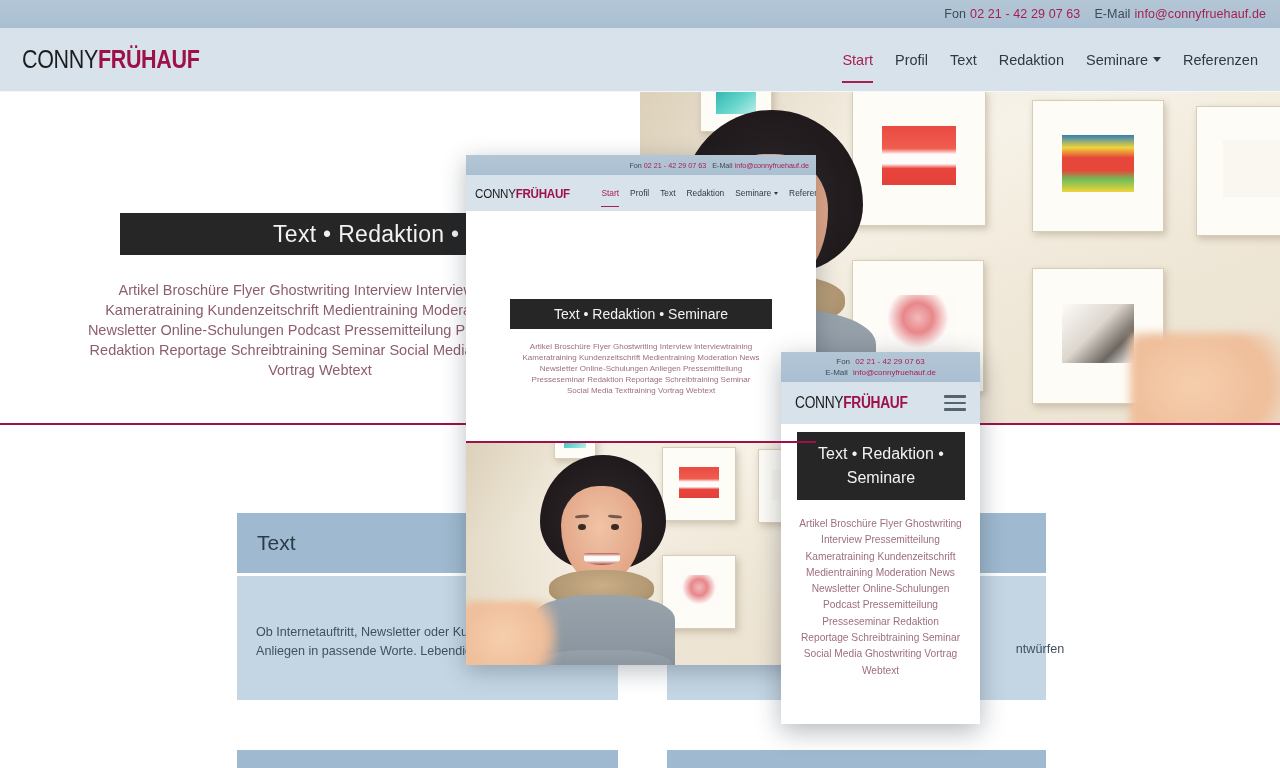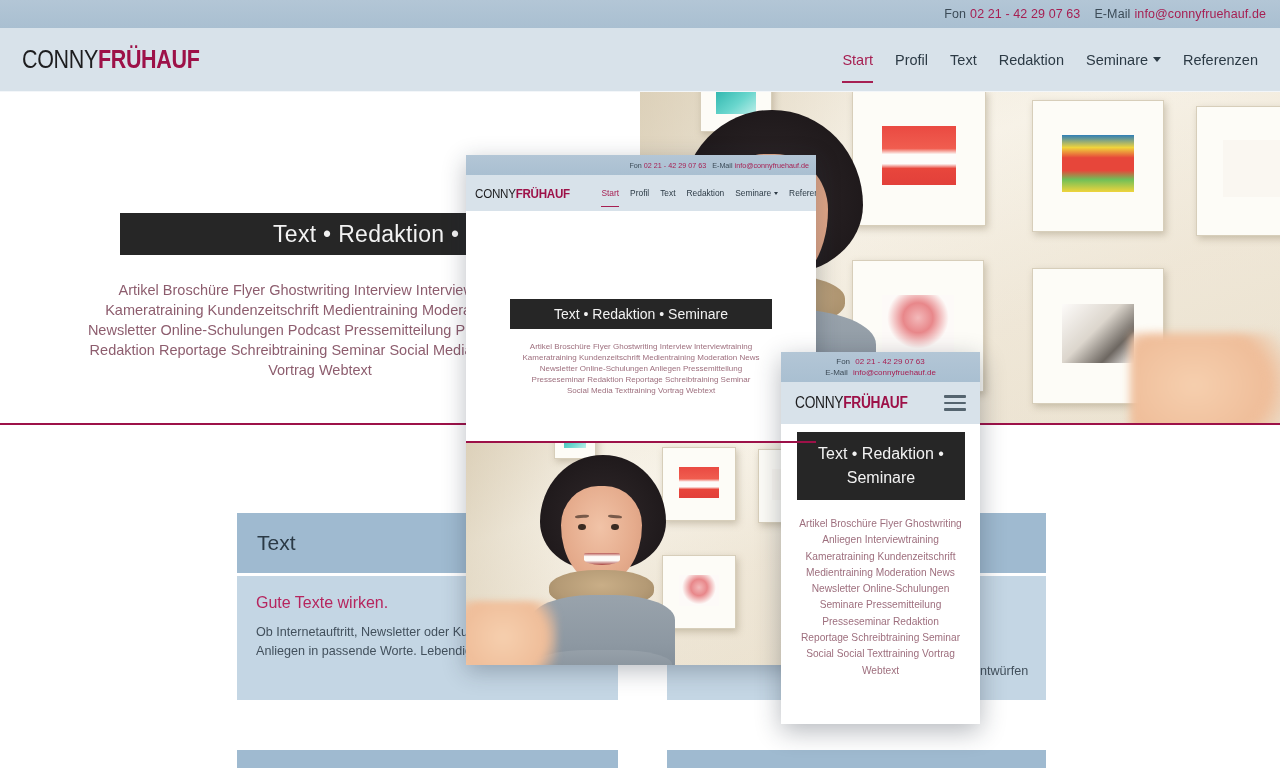--- a/index.html
+++ b/index.html
@@ -367,31 +367,28 @@
     <div class="kw-w"><span class="k">Redaktion Reportage Schreibtraining Seminar Social Media Texttraining</span></div>
     <div class="kw-w"><span class="k">Vortrag Webtext</span></div>
   </div>
 
   <div class="divider-line"></div>
 
   <div class="card-head" style="left:237px; top:513px; width:381px; height:60px;">
     <span>Text</span>
   </div>
   <div class="card" style="left:237px; top:576px; width:381px; height:124px;"></div>
-  <div class="card-title" style="left:256px; top:594px; width:360px;">
-    <span>Gute Texte wirken.</span>
-  </div>
   <div class="card-text" style="left:256px; top:623px; width:470px;">
     <div><span>Ob Internetauftritt, Newsletter oder Kundenzeitschrift – ich bringe Ihr</span></div>
     <div><span>Anliegen in passende Worte.  Lebendig, verständlich und</span></div>
   </div>
 
   <div class="card-head" style="left:667px; top:513px; width:379px; height:60px;"></div>
   <div class="card" style="left:667px; top:576px; width:379px; height:124px;"></div>
-  <div class="card-text" style="left:980px; top:662px; width:120px;">
+  <div class="card-text" style="left:980px; top:640px; width:120px;text-align:center;">
     <span>ntwürfen</span>
   </div>
 
   <div class="card-head" style="left:237px; top:750px; width:381px; height:60px;"></div>
   <div class="card-head" style="left:667px; top:750px; width:379px; height:60px;"></div>
 
   <div class="tablet">
     <div class="t-topbar">
       <span>Fon</span>
       <span class="val">02 21 - 42 29 07 63</span>
@@ -494,26 +491,26 @@
           <span></span>
           <span></span>
       </div>
     </div>
     <div class="m-body">
       <div class="m-hero">
         <span>Text • Redaktion • Seminare</span>
       </div>
       <div class="m-keywords">
         <div class="kw-w"><span>Artikel Broschüre Flyer Ghostwriting</span></div>
-        <div class="kw-w"><span>Anliegen Interviewtraining</span></div>
+        <div class="kw-w"><span>Interview Pressemitteilung</span></div>
         <div class="kw-w"><span>Kameratraining Kundenzeitschrift</span></div>
         <div class="kw-w"><span>Medientraining Moderation News</span></div>
         <div class="kw-w"><span>Newsletter Online-Schulungen</span></div>
-        <div class="kw-w"><span>Seminare Pressemitteilung</span></div>
+        <div class="kw-w"><span>Podcast Pressemitteilung</span></div>
         <div class="kw-w"><span>Presseseminar Redaktion</span></div>
         <div class="kw-w"><span>Reportage Schreibtraining Seminar</span></div>
-        <div class="kw-w"><span>Social Social Texttraining Vortrag</span></div>
+        <div class="kw-w"><span>Social Media Ghostwriting Vortrag</span></div>
         <div class="kw-w"><span>Webtext</span></div>
       </div>
     </div>
   </div>
 
 </div>
 
 </body></html>

